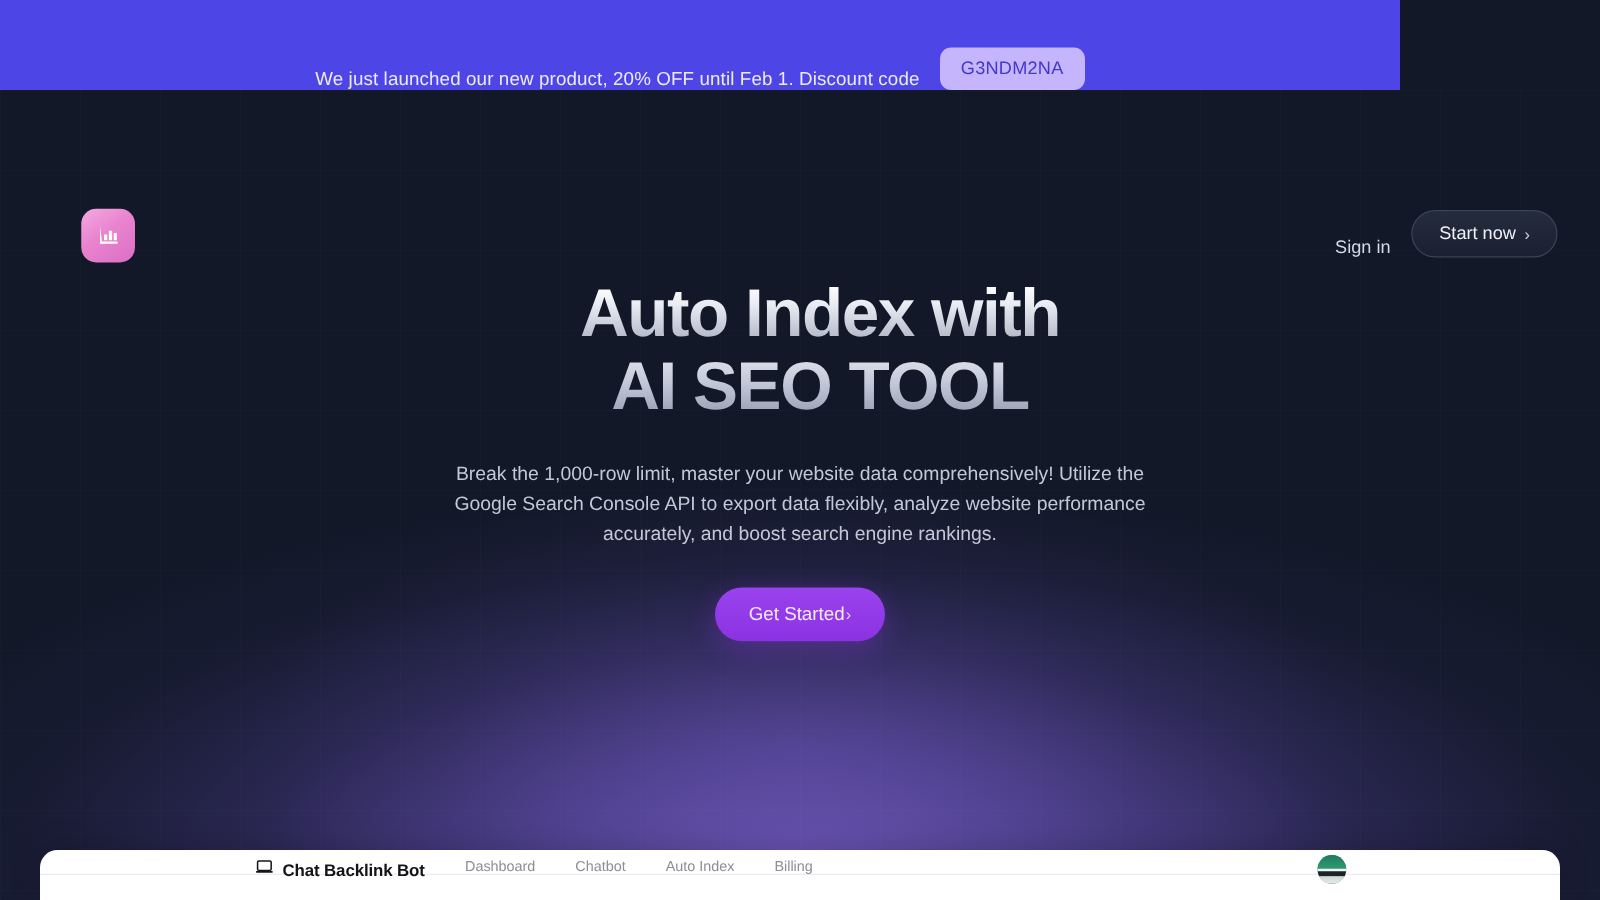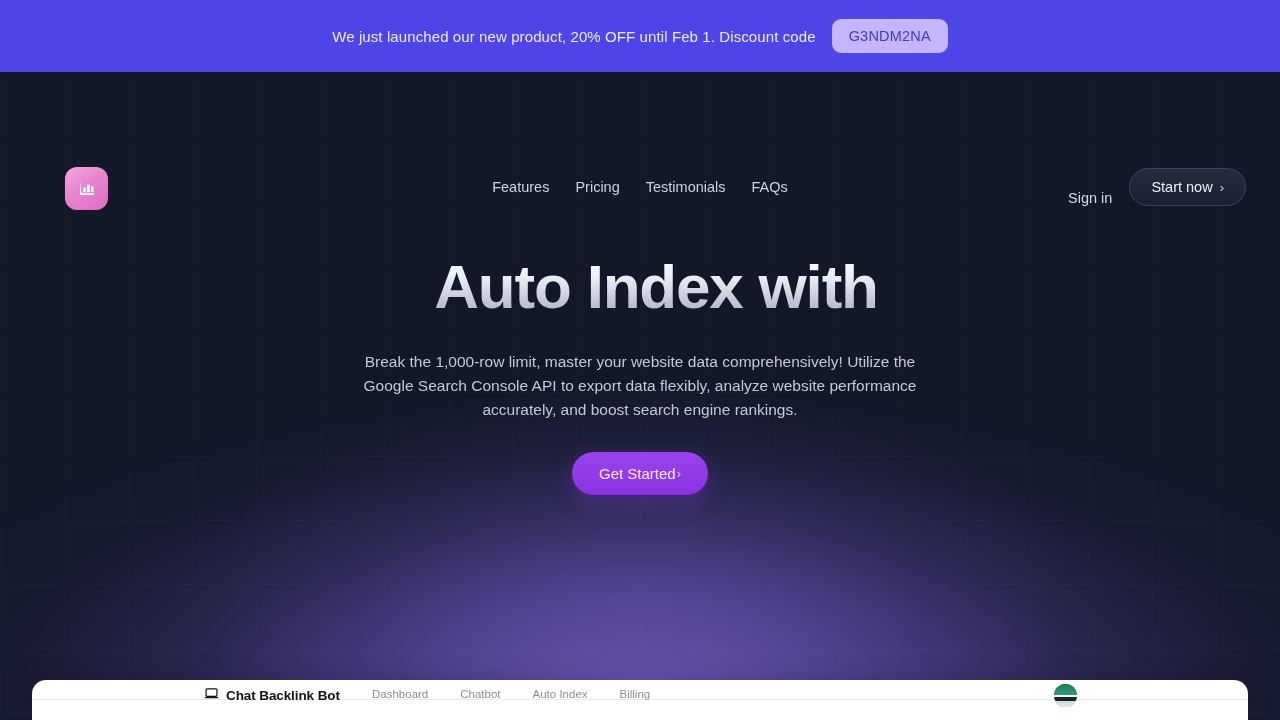--- a/index.html
+++ b/index.html
@@ -7,23 +7,23 @@
     width: 1280px; height: 720px;
     overflow: hidden;
     background: #121828;
     font-family: "Liberation Sans", sans-serif;
   }
 
   .page { position: relative; width: 1280px; height: 720px; overflow: hidden; background: #121828; }
 
   
   .promo-banner {
-    position: absolute; left: 0; top: 0; width: 1280px; height: 72px;
+    position: absolute; left: 0; top: 0; width: 1120px; height: 72px;
     background: #4d45e5;
-    display: flex; align-items: center; justify-content: center;
+    display: flex; align-items: flex-end; justify-content: center;
     z-index: 30;
   }
   .promo-text {
     color: #eceafc; font-size: 15px; letter-spacing: .1px;
     white-space: nowrap;
   }
   .promo-code {
     margin-left: 16px;
     background: #c4b5fd; color: #4338ca;
     font-size: 14.5px; font-weight: 500;
@@ -99,23 +99,23 @@
     border: 1px solid #3b4356;
     color: #eef1f7; font-size: 14.5px;
     padding: 10px 21px; border-radius: 999px;
     cursor: pointer; white-space: nowrap;
   }
   .chev { font-size: 13px; opacity: .85; line-height: 1; }
 
   
   .hero { position: absolute; left: 0; top: 160px; width: 1280px; z-index: 10; text-align: center; }
   .hero-title {
-    font-size: 62px; font-weight: 700; line-height: 1.0;
+    font-size: 54px; font-weight: 700; line-height: 1.0;
     letter-spacing: -1.2px;
-    margin-top: 96px;
+    margin-top: 64px;
     padding-left: 32px;
   }
   .hero-title .line {
     display: block;
     background: linear-gradient(180deg, #ffffff 6%, #e9ecf3 36%, #aab1c2 96%);
     -webkit-background-clip: text; background-clip: text;
     -webkit-text-fill-color: transparent; color: transparent;
   }
   .hero-title .line2 {
     background: linear-gradient(180deg, #dfe3ec 4%, #c3c9d8 44%, #949cb0 98%);
@@ -197,40 +197,35 @@
       <span>
         <svg width="22" height="22" viewBox="0 0 22 22" aria-hidden="true">
           <path d="M4 3.2 L4 17 L18 17 L18 15.2 L5.6 15.2 Z" fill="#ffffff"></path>
           <rect x="7.2" y="9.6" width="2.6" height="4.6" fill="#ffffff"></rect>
           <rect x="11.1" y="6.6" width="2.6" height="7.6" fill="#ffffff"></rect>
           <rect x="15" y="8.4" width="2.4" height="5.8" fill="#ffffff"></rect>
         </svg>
       </span>
     </div>
 
-    <nav class="main-nav">
-      <span class="nav-link">Features</span>
-      <span class="nav-link">Pricing</span>
-      <span class="nav-link">Testimonials</span>
-      <span class="nav-link">FAQs</span>
-    </nav>
 
     <div class="header-actions">
       <span class="sign-in">Sign in</span>
       <div class="start-now">
         <span>Start now</span>
         <span class="chev">›</span>
       </div>
     </div>
 
   </div>
 
   <div class="hero">
     <h1 class="hero-title">
       <span class="line">Auto Index with</span>
+      <span class="line line2">AI SEO TOOL</span>
     </h1>
     <p class="hero-sub">Break the 1,000-row limit, master your website data comprehensively! Utilize the Google Search Console API to export data flexibly, analyze website performance accurately, and boost search engine rankings.</p>
     <button class="get-started">
       <span>Get Started</span>
       <span class="chev">›</span>
     </button>
   </div>
 
   <div class="app-panel">
     <div class="app-topbar">

